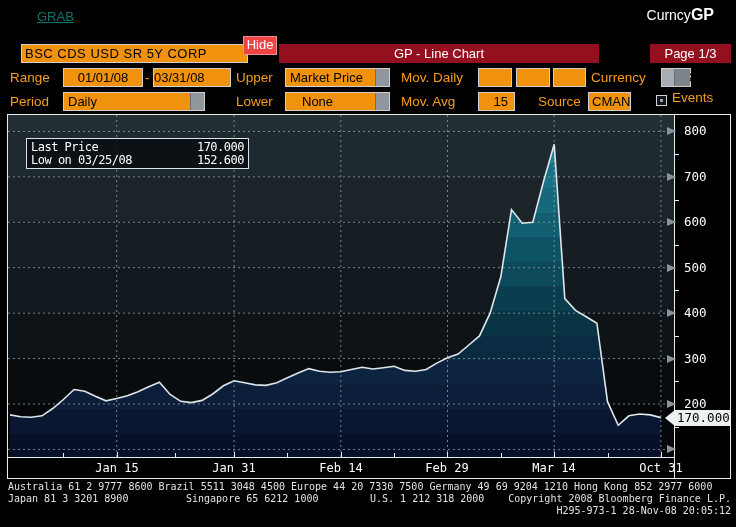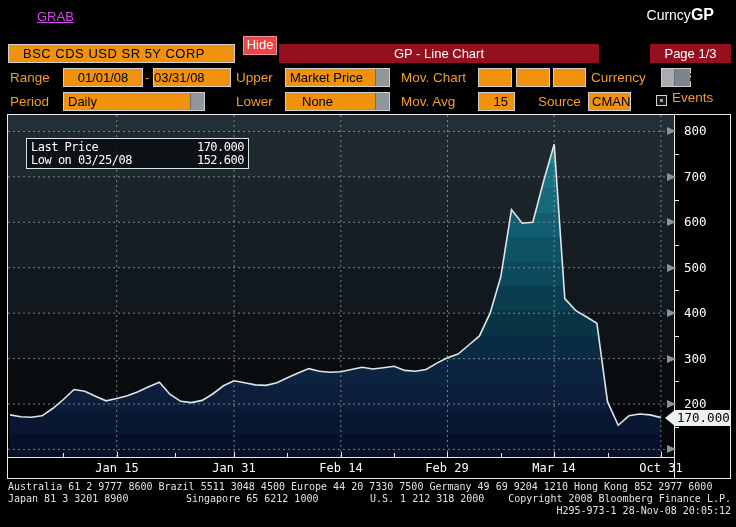--- a/index.html
+++ b/index.html
@@ -1,26 +1,26 @@
 <!DOCTYPE html>
 <html><head>
 <meta charset="utf-8">
 <style>
   html,body{margin:0;padding:0;background:#000;}
   body{width:736px;height:527px;position:relative;overflow:hidden;
        font-family:"Liberation Sans",sans-serif;-webkit-font-smoothing:none;}
   .abs{position:absolute;}
   
-  #grab{left:37px;top:9px;font-size:13px;color:#d946ef;text-decoration:underline;}
+  #grab{left:37px;top:9px;font-size:13px;color:#0f766e;text-decoration:underline;}
   #brand{right:22px;top:6px;color:#fff;font-size:14px;}
   #brand b{font-size:16px;font-weight:bold;}
   
   .fieldbox{box-sizing:border-box;height:19px;background:#f0920e;border:1px solid #cfcfcf;
             color:#000;font-size:13px;line-height:17px;}
-  #security{left:8px;top:44px;width:227px;padding-left:14px;letter-spacing:.5px;}
+  #security{left:21px;top:44px;width:227px;padding-left:3px;letter-spacing:.5px;}
   #hide{left:243px;top:36px;width:34px;height:19px;box-sizing:border-box;background:#ef4444;
         border:1px solid #e8919c;color:#fff;font-size:13px;text-align:center;line-height:16px;}
   .redbar{top:44px;height:19px;background:#94101f;color:#fff;font-size:13px;line-height:19px;text-align:center;}
   #titlebar{left:279px;width:320px;}
   #pagebox{left:650px;width:81px;}
   
   .olabel{color:#f79d1f;font-size:13.5px;line-height:19px;}
   .handle{position:absolute;right:0;top:0;bottom:0;width:13px;background:#8f969c;border-left:1px solid #6a6f74;}
   .graybox{box-sizing:border-box;height:19px;background:#a8adb3;border:1px solid #cfcfcf;
            color:#000;font-size:13px;line-height:17px;}
@@ -65,21 +65,21 @@
 <div class="abs" id="hide">Hide</div>
 <div class="abs redbar" id="titlebar">GP - Line Chart</div>
 <div class="abs redbar" id="pagebox">Page 1/3</div>
 
 <div class="abs olabel" style="left:10px;top:68px;">Range</div>
 <div class="abs fieldbox" style="left:63px;top:68px;width:80px;text-align:center;">01/01/08</div>
 <div class="abs olabel" style="left:145px;top:68px;">-</div>
 <div class="abs fieldbox" style="left:153px;top:68px;width:78px;text-align:left;">03/31/08</div>
 <div class="abs olabel" style="left:236px;top:68px;">Upper</div>
 <div class="abs fieldbox" style="left:285px;top:68px;width:105px;padding-left:4px;"><span>Market Price</span><span class="handle"></span></div>
-<div class="abs olabel" style="left:401px;top:68px;">Mov. Chart</div>
+<div class="abs olabel" style="left:401px;top:68px;">Mov. Daily</div>
 <div class="abs fieldbox" style="left:478px;top:68px;width:34px;"></div>
 <div class="abs fieldbox" style="left:516px;top:68px;width:34px;"></div>
 <div class="abs fieldbox" style="left:553px;top:68px;width:33px;"></div>
 <div class="abs olabel" style="left:591px;top:68px;">Currency</div>
 <div class="abs graybox" style="left:661px;top:68px;width:30px;padding-left:12px;"><span>USD</span><span class="handle" style="width:15px;background:#7e848b;"></span></div>
 
 <div class="abs olabel" style="left:10px;top:92px;">Period</div>
 <div class="abs fieldbox" style="left:63px;top:92px;width:142px;padding-left:4px;"><span>Daily</span><span class="handle"></span></div>
 <div class="abs olabel" style="left:236px;top:92px;">Lower</div>
 <div class="abs fieldbox" style="left:285px;top:92px;width:105px;padding-left:16px;"><span>None</span><span class="handle"></span></div>

